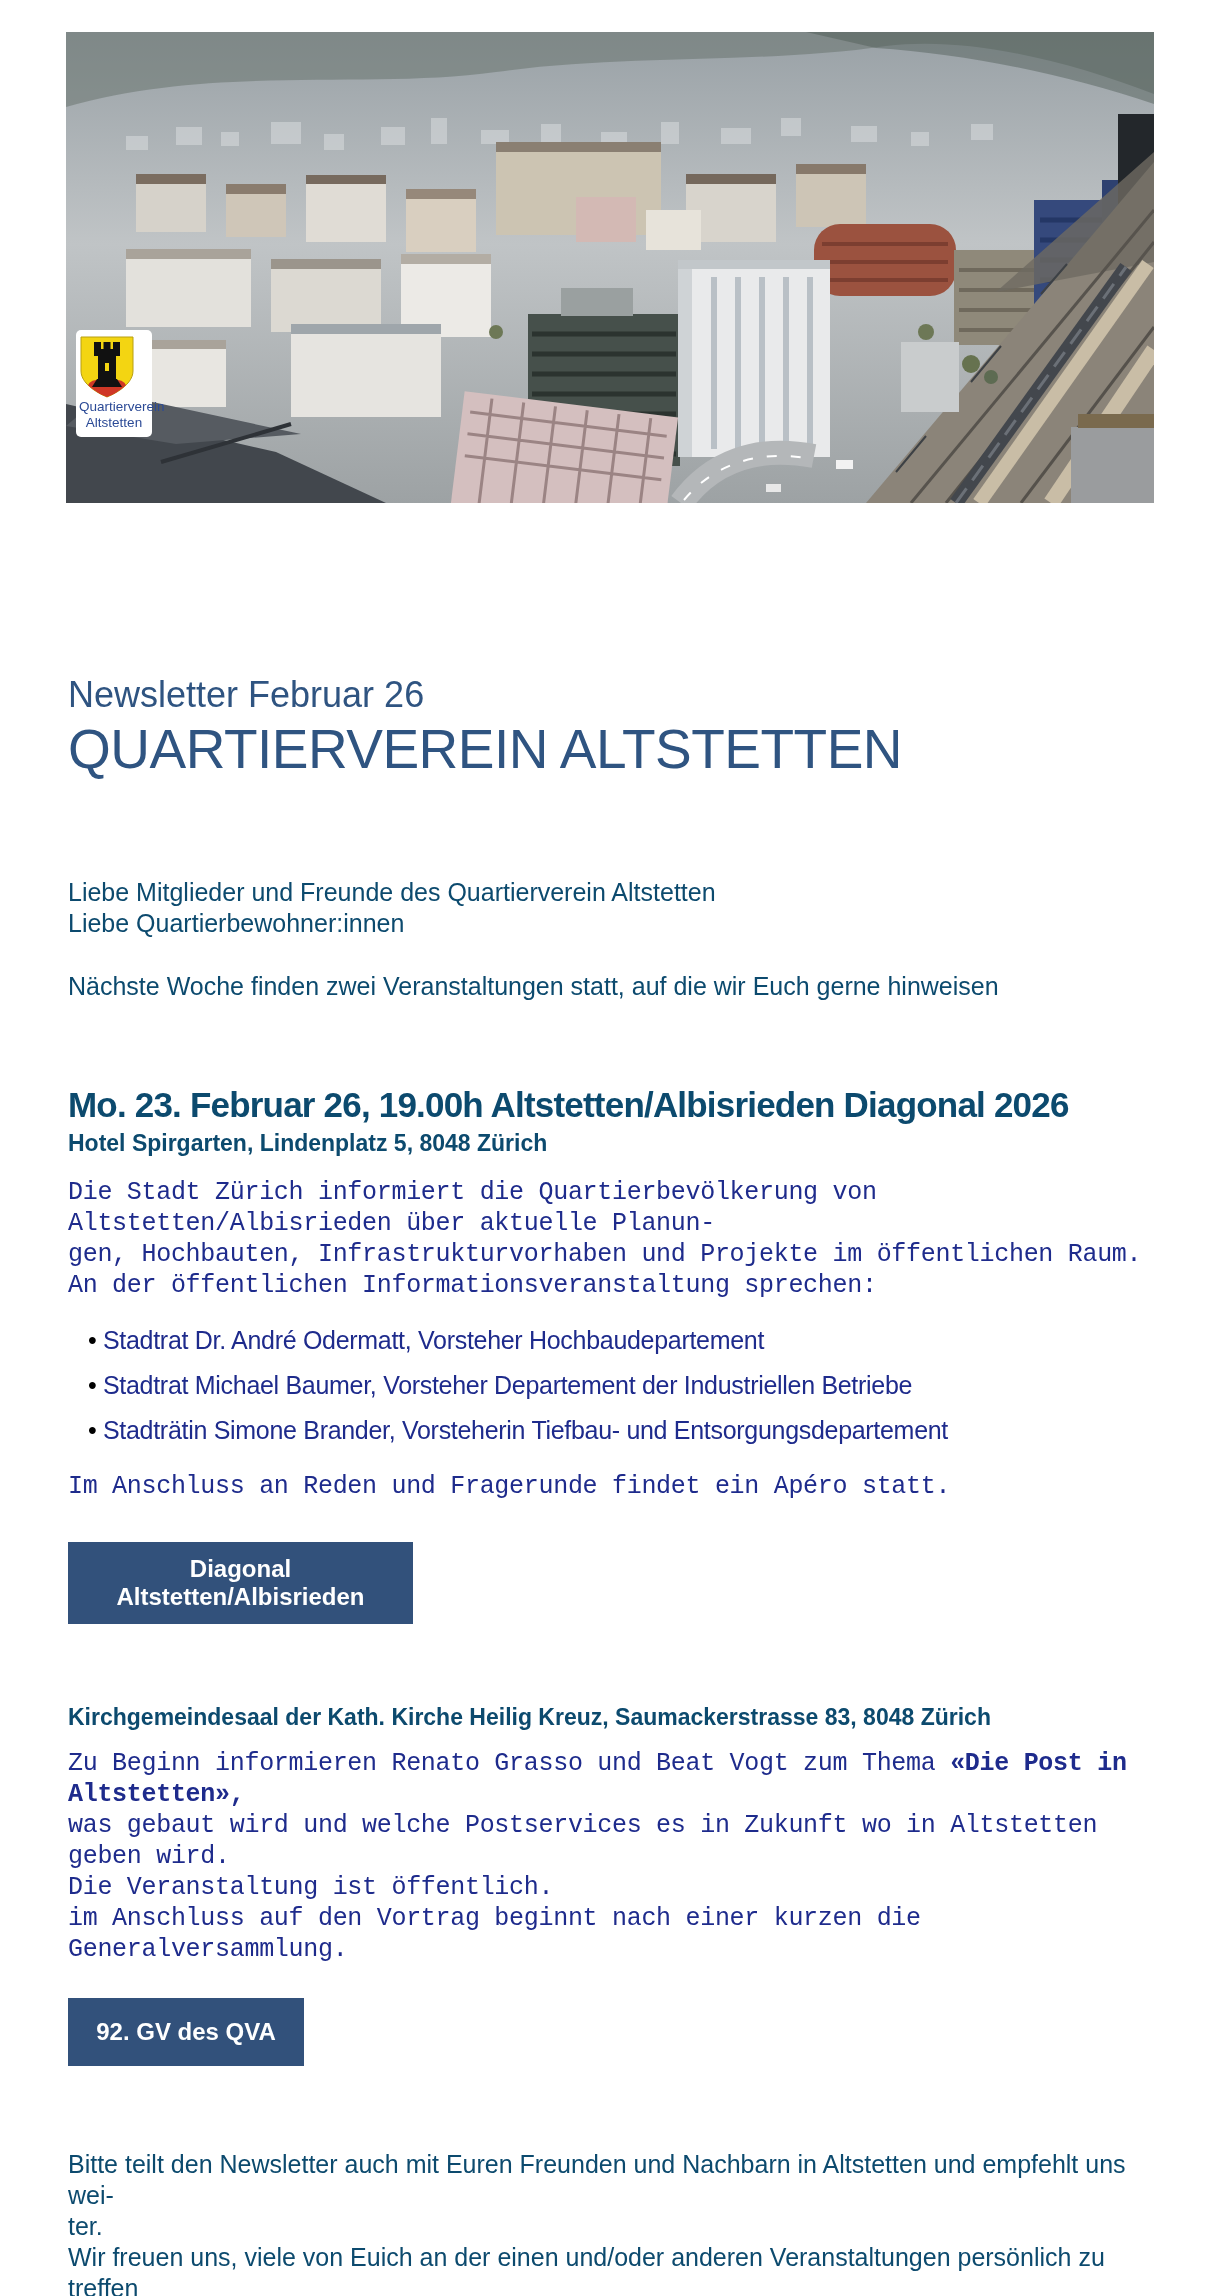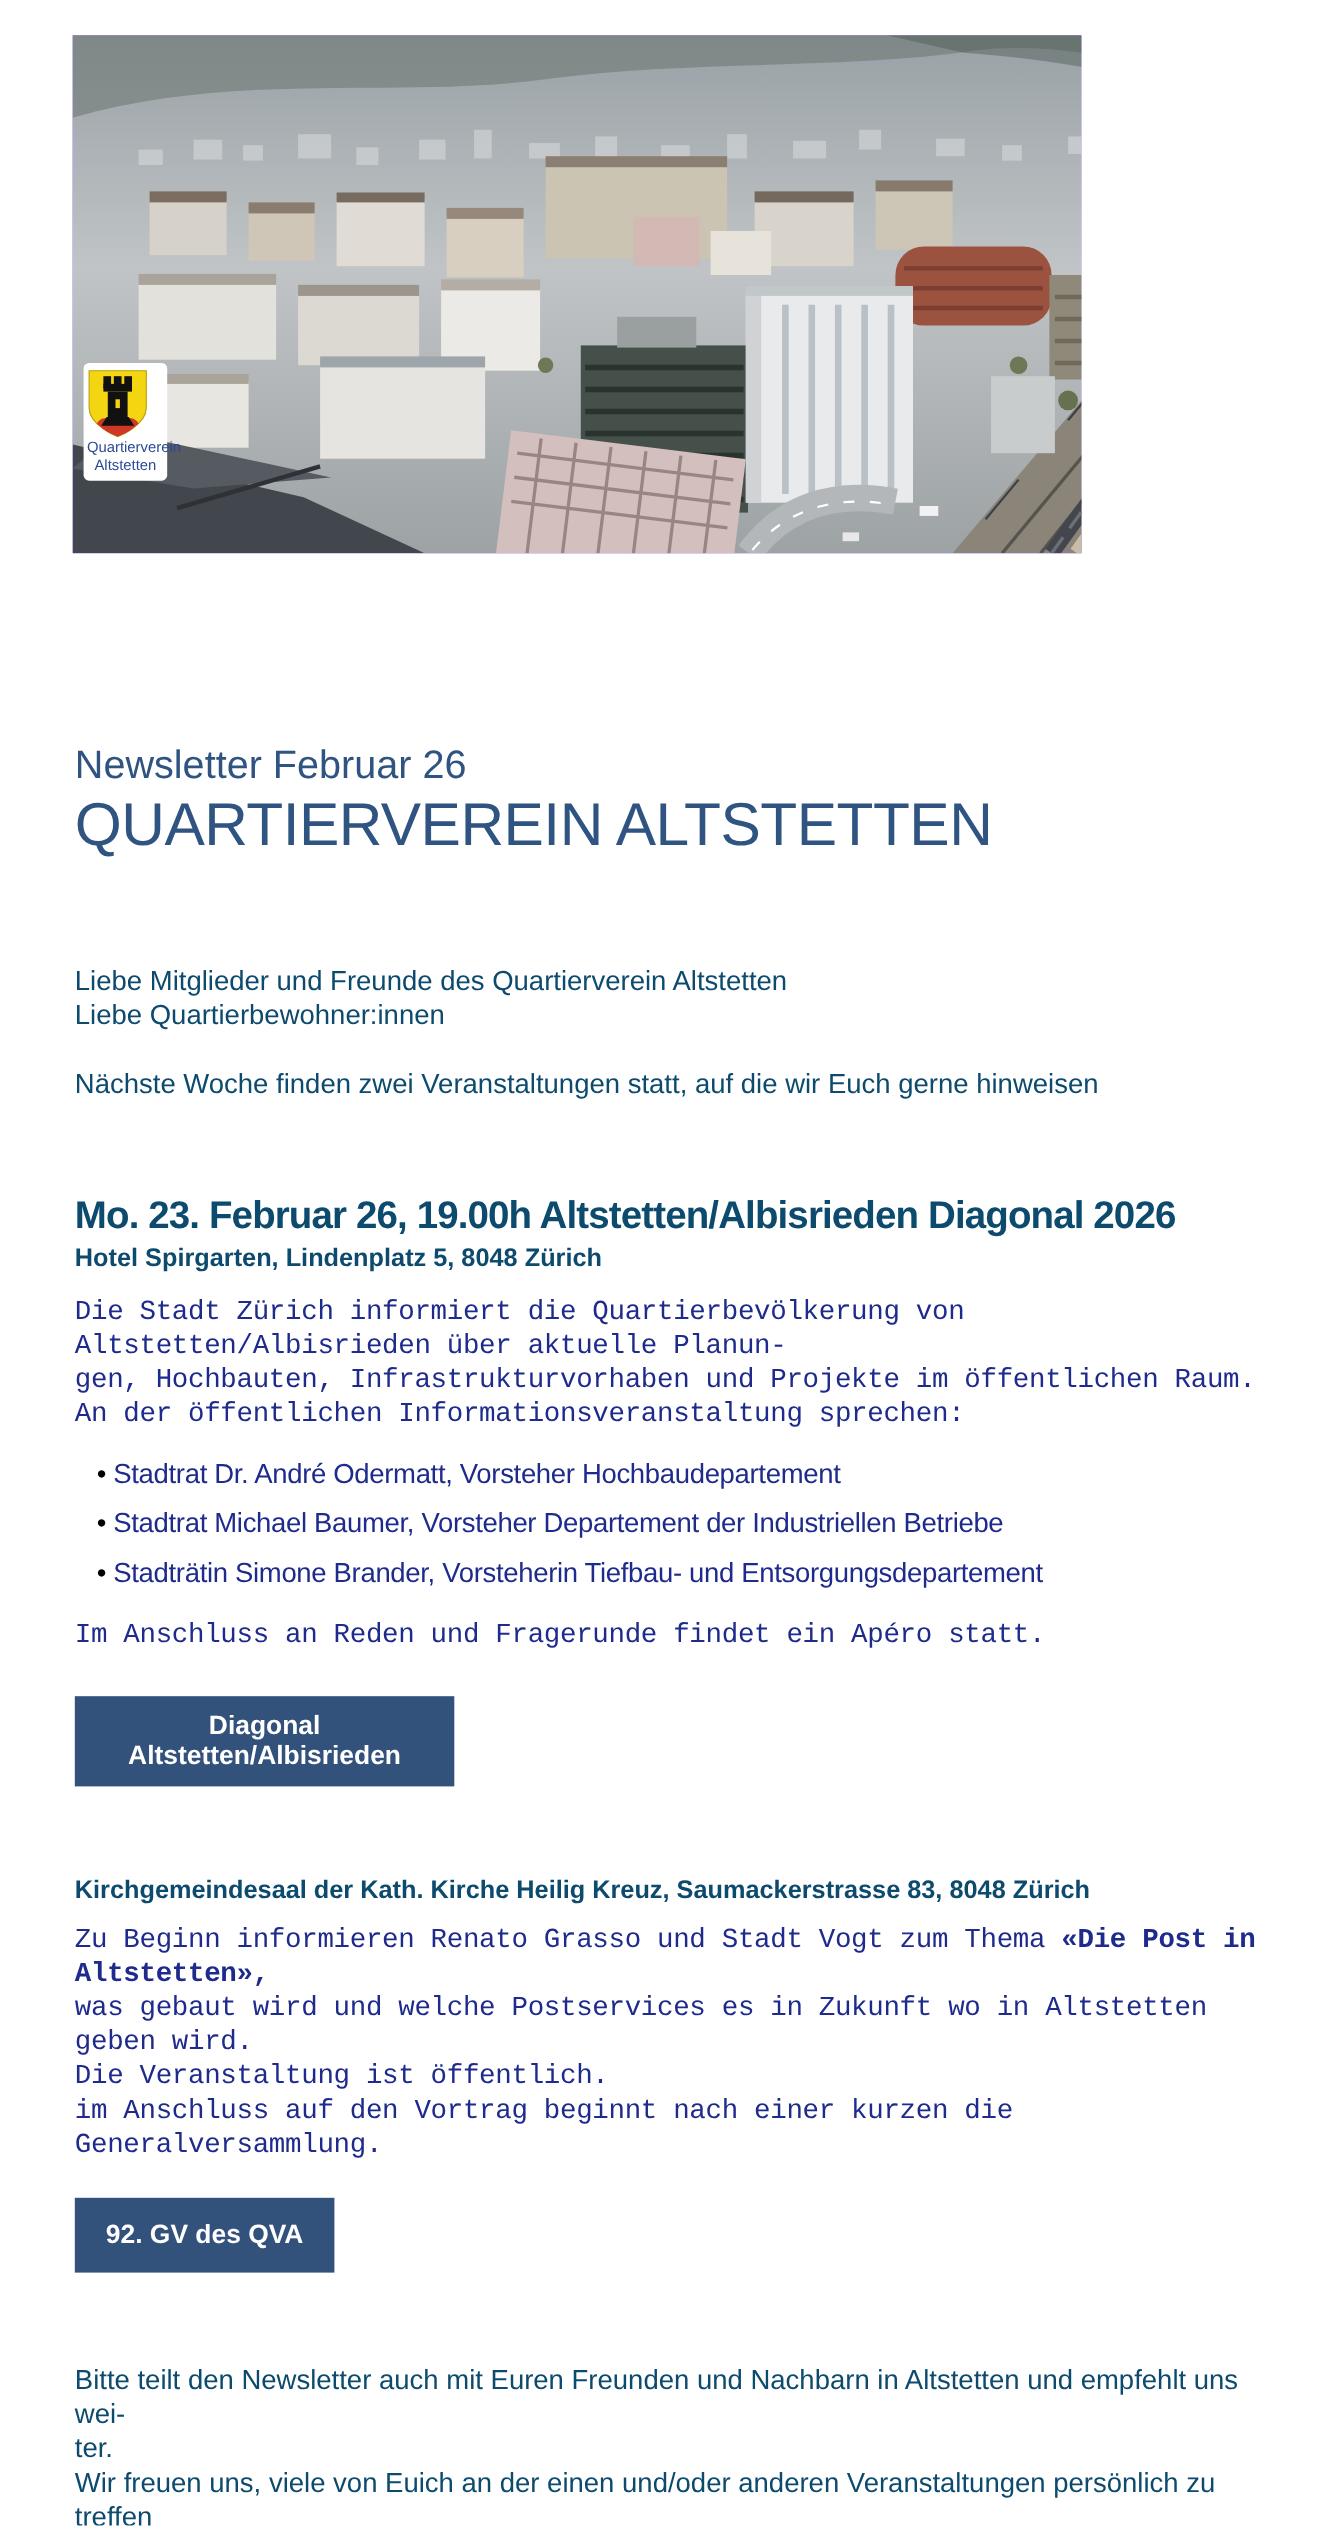--- a/index.html
+++ b/index.html
@@ -4,21 +4,21 @@
 <style>
   * { margin:0; padding:0; box-sizing:border-box; }
   html,body { background:#ffffff; }
   body {
     width:1214px; height:2296px; overflow:hidden;
     font-family:"Liberation Sans","DejaVu Sans",sans-serif;
   }
   .content { padding:0 64px 0 68px; }
 
   
-  .hero-wrap { position:relative; margin:32px 0 0 66px; width:917px; height:471px; overflow:hidden; background:#8b5cf6; }
+  .hero-wrap { position:relative; margin:32px 0 0 66px; width:1088px; height:471px; overflow:hidden; background:#6d28d9; }
   .hero-wrap svg { display:block; }
   .badge {
     position:absolute; left:10px; top:298px; width:76px;
     background:#ffffff; border-radius:5px; padding:5px 3px 6px; text-align:center;
   }
   .badge-text { font-size:13.5px; line-height:16px; color:#2b4a96; }
 
   
   .steel { color:#0c4a6e; }
   .navy  { color:#1e2b8c; }
@@ -219,21 +219,21 @@
       <li><span>Stadtrat Dr. André Odermatt, Vorsteher Hochbaudepartement</span></li>
       <li><span>Stadtrat Michael Baumer, Vorsteher Departement der Industriellen Betriebe</span></li>
       <li><span>Stadträtin Simone Brander, Vorsteherin Tiefbau- und Entsorgungsdepartement</span></li>
     </ul>
     <p class="body-text navy footer1">Im Anschluss an Reden und Fragerunde findet ein Apéro statt.</p>
     <button class="btn btn-1">Diagonal Altstetten/Albisrieden</button>
   </section>
 
   <section class="event2">
     <div class="venue steel">Kirchgemeindesaal der Kath. Kirche Heilig Kreuz, Saumackerstrasse 83, 8048 Zürich</div>
-    <p class="body-text navy body2"><span>Zu Beginn informieren Renato Grasso und Stadt Vogt zum Thema </span><strong>«Die Post in Altstetten»,</strong></p>
+    <p class="body-text navy body2"><span>Zu Beginn informieren Renato Grasso und Beat Vogt zum Thema </span><strong>«Die Post in Altstetten»,</strong></p>
     <p class="body-text navy">was gebaut wird und welche Postservices es in Zukunft wo in Altstetten geben wird.
 Die Veranstaltung ist öffentlich.
 im Anschluss auf den Vortrag beginnt nach einer kurzen die Generalversammlung.</p>
     <button class="btn btn-2">92. GV des QVA</button>
   </section>
 
   <p class="closing steel">Bitte teilt den Newsletter auch mit Euren Freunden und Nachbarn in Altstetten und empfehlt uns wei-
 ter.
 Wir freuen uns, viele von Euich an der einen und/oder anderen Veranstaltungen persönlich zu treffen
 und wünschen bis dahin eine gute Zeit.</p>

